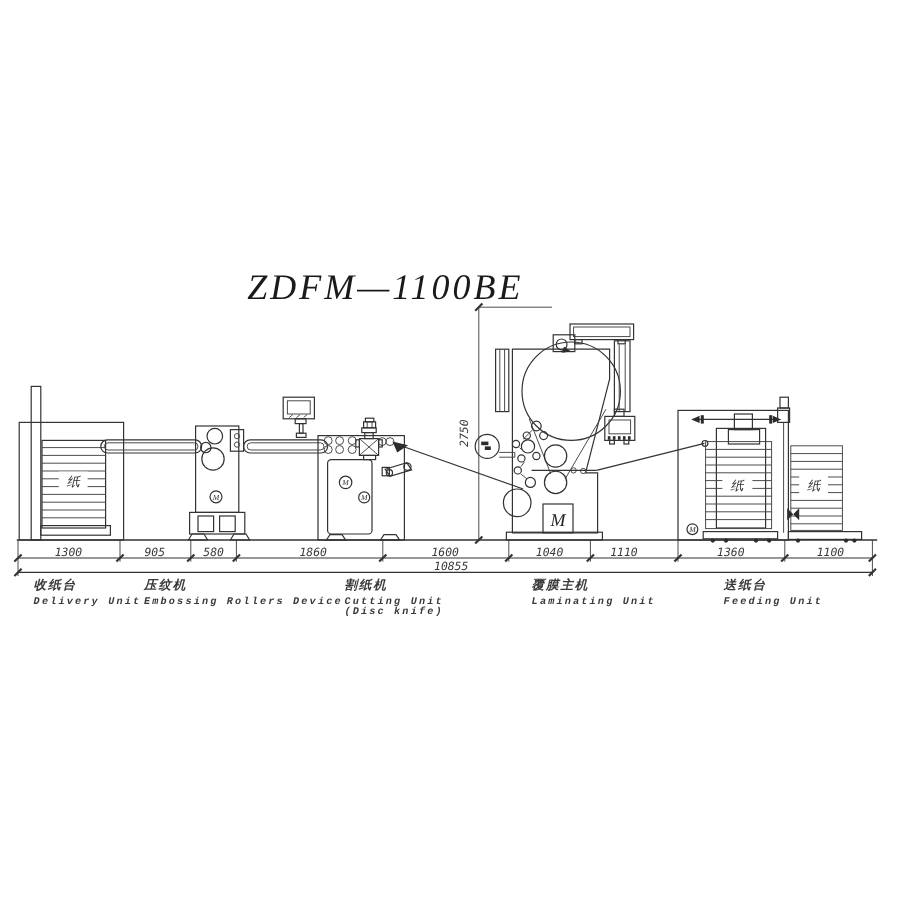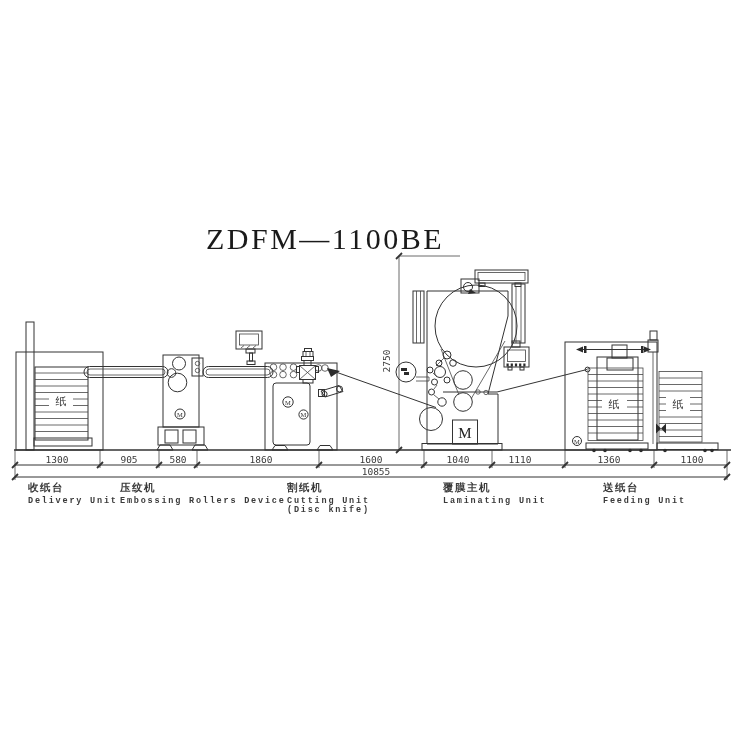--- a/index.html
+++ b/index.html
@@ -1,16 +1,16 @@
 <!DOCTYPE html>
 <html><head>
 <meta charset="utf-8">
 <style>
   html,body{margin:0;padding:0;background:#fff;}
-  #canvas{width:750px;height:750px;background:#fff;position:relative;overflow:hidden;}
+  #canvas{width:750px;height:750px;background:#fff;position:relative;overflow:hidden;font-style:italic;}
   svg{display:block;}
   .ln{fill:none;stroke:#333;stroke-width:1;}
   .ln2{fill:none;stroke:#333;stroke-width:1.3;}
   .thin{fill:none;stroke:#444;stroke-width:0.8;}
   .fl{fill:#2b2b2b;stroke:none;}
   .slash{stroke:#333;stroke-width:1.8;fill:none;}
   .dimtxt{font-family:"DejaVu Sans Mono",monospace;font-size:9.5px;fill:#3a3a3a;}
   .dimtot{font-family:"DejaVu Sans Mono",monospace;font-size:9.5px;fill:#3a3a3a;}
   .zh{font-family:"DejaVu Sans",sans-serif;font-size:10.5px;font-weight:bold;letter-spacing:1.5px;fill:#3a3a3a;}
   .en{font-family:"Liberation Mono",monospace;font-size:8.5px;font-weight:bold;letter-spacing:1.8px;fill:#3a3a3a;}

